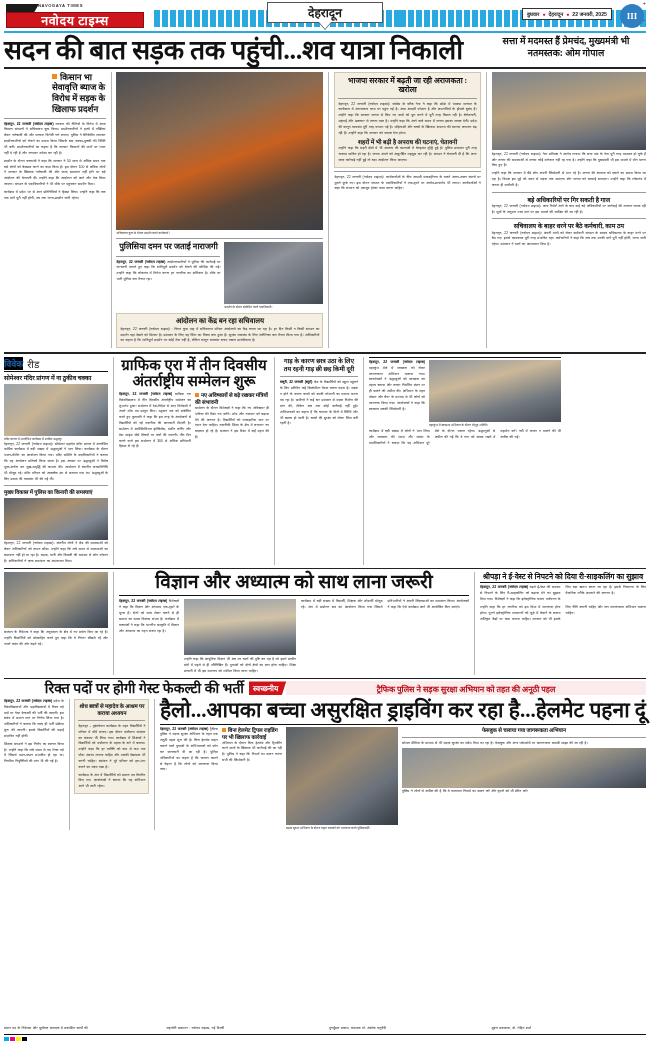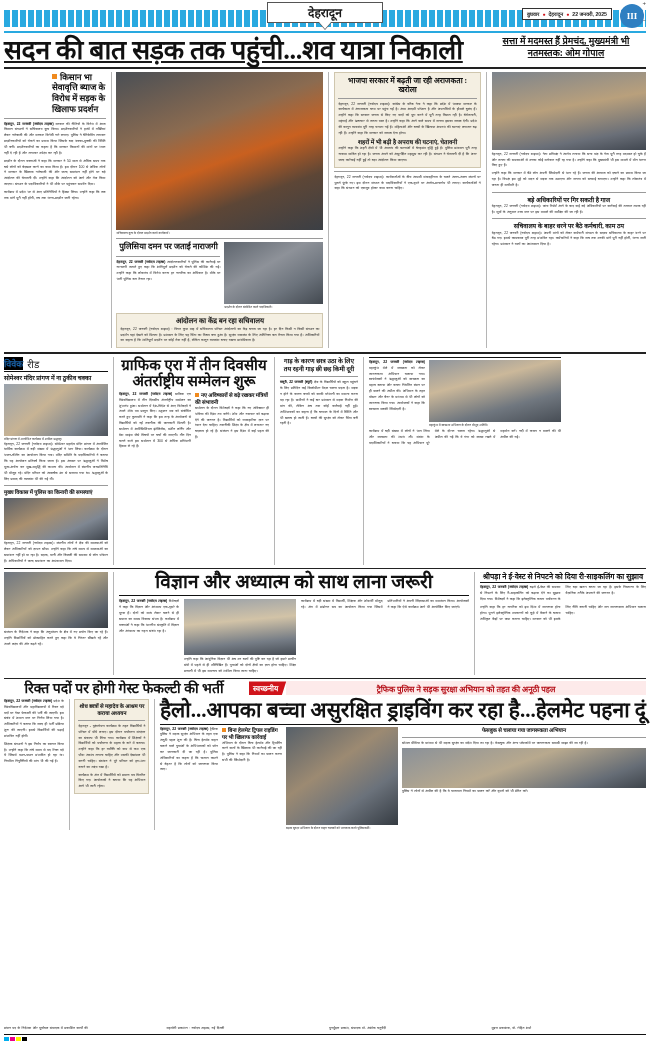--- a/index.html
+++ b/index.html
@@ -35,21 +35,21 @@
               font-size:5.2px; font-weight:bold; display:flex; gap:3px; align-items:center; z-index:3;}
   .date-box .dot{color:#d0141b;}
   .roman { position:absolute; right:2px; top:4px; width:24px; height:24px; border-radius:50%; background:#2f7fc1;
            color:#fff; font-size:9px; font-weight:bold; display:flex; align-items:center; justify-content:center;
            font-family:"Liberation Serif", serif; z-index:3;}
   .plus{position:absolute;right:0px;top:0px;font-size:6px;color:#444;}
   .minus{position:absolute;right:0px;top:17px;font-size:6px;color:#444;}
   .rule-blue { height:2px; background:#29a9e0; margin:1px 0 0 0; }
 
   
-  .top-head-row { display:flex; gap:13px; align-items:flex-start; margin-top:3px;text-decoration:underline; }
+  .top-head-row { display:flex; gap:13px; align-items:flex-start; margin-top:3px; }
   .main-head { flex:1; font-family:"Liberation Serif", serif; font-weight:bold; font-size:26.5px;
                line-height:1.06; letter-spacing:-.3px; color:#111; white-space:nowrap; }
   .right-head { width:160px; font-family:"Liberation Serif", serif; font-weight:bold; font-size:9.3px;
                 line-height:1.25; text-align:center; color:#111; }
   .rule-thin { height:1px; background:#9a9a9a; margin:3px 0; }
   .rule-dark { height:1.6px; background:#222; }
 
   
   .cols { display:flex; gap:5px; }
   .vline { width:1px; background:#b5b5b5; align-self:stretch; }
@@ -102,20 +102,27 @@
   .small-head{font-family:"Liberation Serif",serif;font-weight:bold;font-size:6.2px;line-height:1.3;color:#111;}
   .tiny-head{font-family:"Liberation Serif",serif;font-weight:bold;font-size:5.4px;line-height:1.3;color:#111;}
   .bullet-sq{display:inline-block;width:4px;height:4px;background:#f08a1e;margin-right:2px;}
 </style>
 </head>
 <body>
 
 <div class="page">
 
   <div class="masthead">
+    <div class="logo-wrap">
+      <div class="logo-corner"></div>
+      <div class="logo-eng">NAVODAYA TIMES</div>
+      <div class="logo-box">
+        <div class="logo-hi">नवोदय टाइम्स</div>
+      </div>
+    </div>
     <div class="bars"></div>
     <div class="city-tag">देहरादून</div>
     <div class="bars"></div>
     <div class="date-box">
       <span>बुधवार</span>
       <span class="dot">●</span>
       <span>देहरादून</span>
       <span class="dot">●</span>
       <span>22 जनवरी, 2025</span>
     </div>
@@ -284,21 +291,21 @@
       <div class="bt" style="margin-top:2px;column-count:2;column-gap:5px;"><span class="lead">देहरादून, 22 जनवरी (नवोदय टाइम्स)</span> <span>बढ़ते ई-वेस्ट की समस्या से निपटने के लिए री-साइकलिंग को बढ़ावा देने का सुझाव दिया गया। विशेषज्ञों ने कहा कि इलेक्ट्रॉनिक कचरा पर्यावरण के लिए बड़ा खतरा बनता जा रहा है। इसके निस्तारण के लिए वैज्ञानिक तरीके अपनाने की जरूरत है।</span></div>
       <div class="bt" style="margin-top:2px;column-count:2;column-gap:5px;">उन्होंने कहा कि हर नागरिक को इस दिशा में जागरूक होना होगा। पुराने इलेक्ट्रॉनिक उपकरणों को कूड़े में फेंकने के बजाय अधिकृत केंद्रों पर जमा कराना चाहिए। सरकार को भी इसके लिए नीति बनानी चाहिए और जन जागरूकता अभियान चलाना चाहिए।</div>
     </div>
   </div>
 
   <div class="rule-dark" style="margin-top:3px;"></div>
 
   <div style="margin-top:2px;">
     <div style="display:flex;gap:5px;align-items:flex-start;">
       <div style="width:240px;">
-        <div class="sec-head" style="font-size:14px;text-align:center;">रिक्त पदों पर होगी गेस्ट फेकल्टी की भर्ती</div>
+        <div class="sec-head" style="font-size:14px;text-align:right;">रिक्त पदों पर होगी गेस्ट फेकल्टी की भर्ती</div>
       </div>
       <div class="banner" style="flex:1;">
         <div class="lab">स्वच्छनीय</div>
         <div class="txt">ट्रैफिक पुलिस ने सड़क सुरक्षा अभियान को तहत की अनूठी पहल</div>
       </div>
     </div>
 
     <div class="cols" style="margin-top:2px;">
       <div style="width:104px;">
         <div class="bt"><span class="lead">देहरादून, 22 जनवरी (नवोदय टाइम्स)</span> <span>प्रदेश के विश्वविद्यालयों और महाविद्यालयों में रिक्त पड़े पदों पर गेस्ट फेकल्टी की भर्ती की जाएगी। इस संबंध में शासन स्तर पर निर्णय लिया गया है। अधिकारियों ने बताया कि जल्द ही भर्ती प्रक्रिया शुरू की जाएगी। इससे विद्यार्थियों की पढ़ाई प्रभावित नहीं होगी।</span></div>

